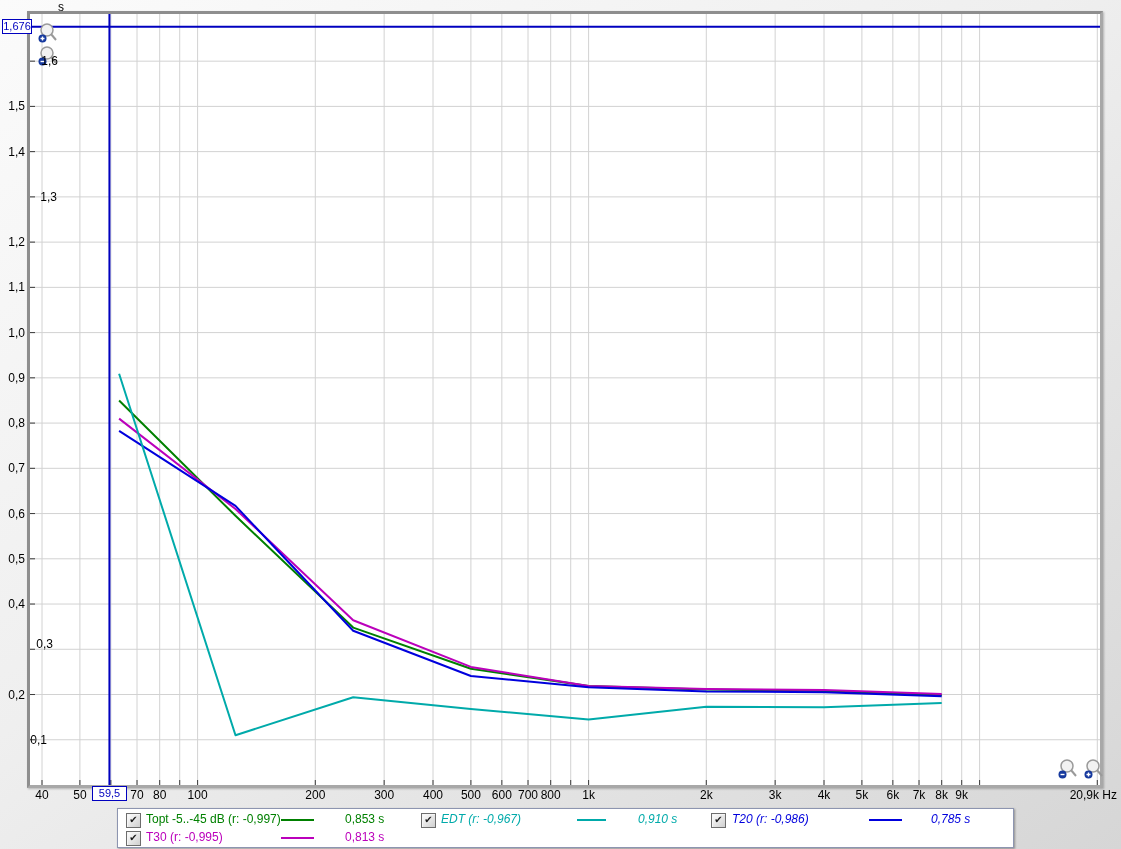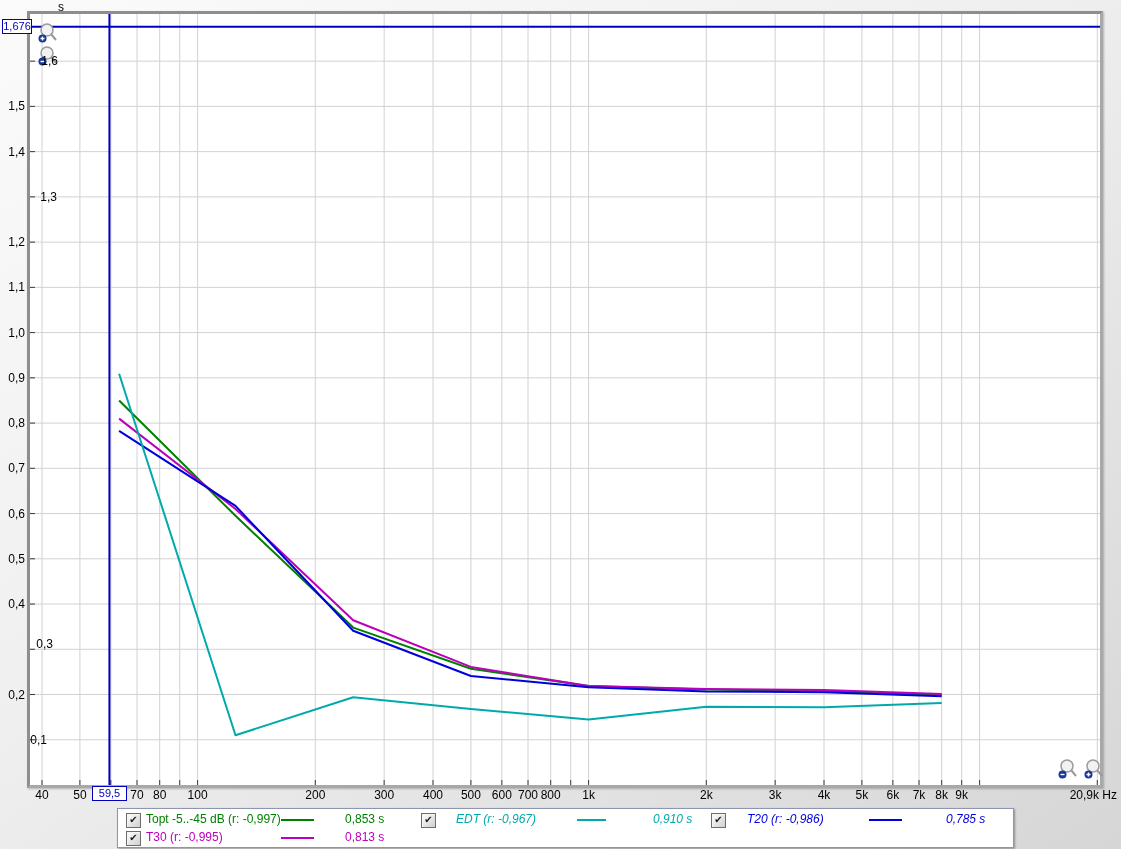--- a/index.html
+++ b/index.html
@@ -26,21 +26,21 @@
   
   .magnifier{position:absolute;width:22px;height:23px;cursor:pointer;}
   
   #legend{position:absolute;left:117px;top:808px;width:895px;height:38px;
     background:#ffffff;border:1px solid #8d95b0;box-shadow:1px 1px 2px rgba(0,0,0,0.35);}
   .cb{position:absolute;width:13px;height:13px;background:linear-gradient(135deg,#ffffff,#cfcfcf);
     border:1px solid #6d6d6d;box-shadow:inset 1px 1px 0 #f5f5f5;
     font-size:10px;line-height:12px;text-align:center;color:#1a1a1a;cursor:pointer;}
   .lname,.lvalue{position:absolute;font-size:12px;line-height:15px;white-space:nowrap;}
   .lswatch{position:absolute;height:2px;}
-  .italic{font-style:italic;margin-left:15px;}
+  .italic{font-style:italic;}
 </style>
 </head>
 <body>
 
 <div id="screen">
 
   <div id="unit-label">s</div>
 
   <div id="plot-frame">
     <svg id="plot-svg" width="1070" height="771" viewBox="0 0 1070 771">

